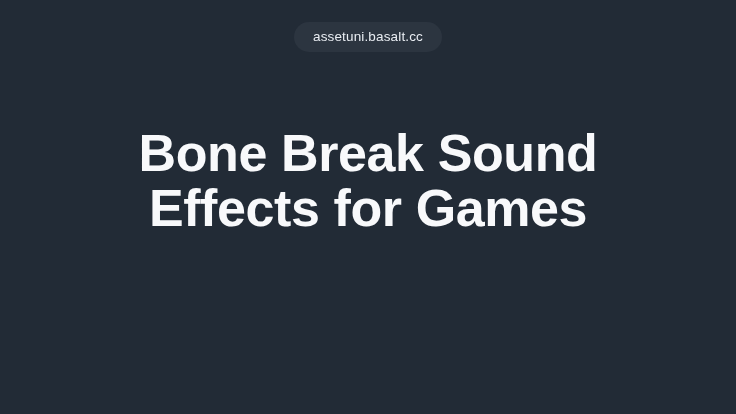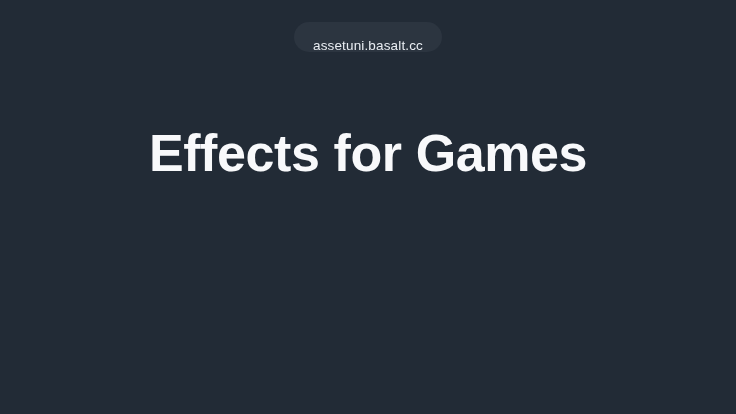--- a/index.html
+++ b/index.html
@@ -22,21 +22,21 @@
     flex-direction: column;
     align-items: center;
     box-sizing: border-box;
   }
 
   
   #domain-pill {
     margin-top: 22px;
     height: 30px;
     display: flex;
-    align-items: flex-end;
+    align-items: center;
     justify-content: center;
     padding: 0 19px;
     border-radius: 15px;
     background: #2c3540;
     flex: none;
   }
 
   #domain-pill-label {
     font-size: 13.5px;
     font-weight: 400;
@@ -69,16 +69,17 @@
 </head>
 <body>
 
 <div id="share-card">
 
   <div id="domain-pill">
     <span id="domain-pill-label">assetuni.basalt.cc</span>
   </div>
 
   <div id="headline-block">
+    <div class="headline-line">Bone Break Sound</div>
     <div class="headline-line">Effects for Games</div>
   </div>
 
 </div>
 
 </body></html>

